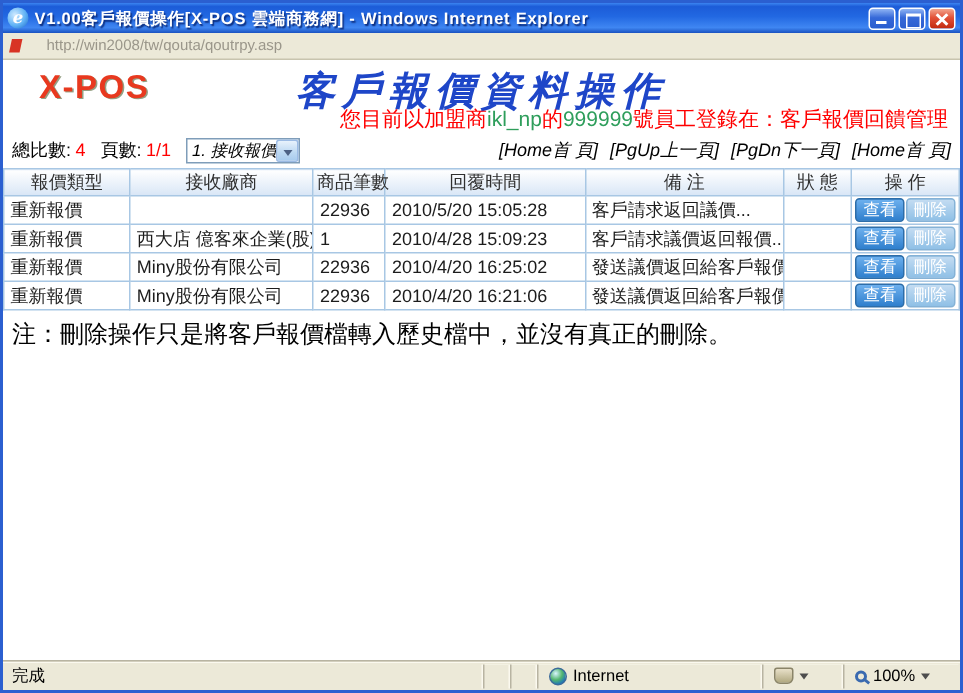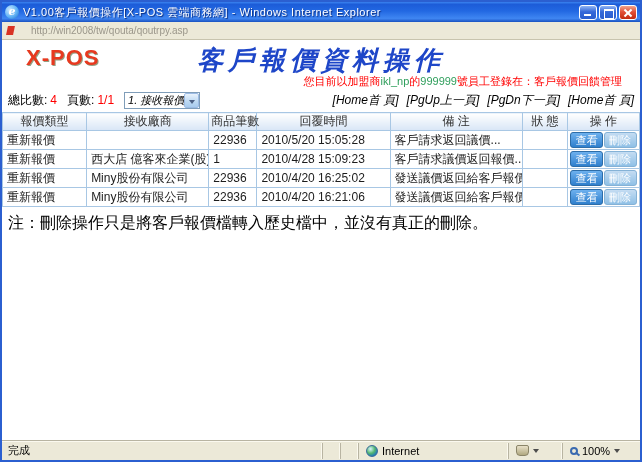--- a/index.html
+++ b/index.html
@@ -5,21 +5,21 @@
   * { margin:0; padding:0; box-sizing:border-box; }
   html,body { width:642px; height:462px; font-family:"Liberation Sans","DejaVu Sans",sans-serif; }
   .window { width:642px; height:462px; border:2px solid #2b5fd0; background:#fff; display:flex; flex-direction:column; overflow:hidden; }
 
   
   .titlebar { height:20px; flex:0 0 20px; display:flex; align-items:center; padding:0 3px;
     background:linear-gradient(180deg,#3b84f0 0%,#1c5cd8 12%,#2268e2 45%,#3f86f2 82%,#1a52c0 100%); }
   .ie-icon { width:14px; height:14px; margin-right:4px; border-radius:50%;
     background:radial-gradient(circle at 35% 35%,#cfeaff,#5fb2f5 55%,#1a63c8); color:#fff;
     font:bold italic 11px/13px "DejaVu Serif",serif; text-align:center; flex:0 0 14px; }
-  .title-text { color:#fff; font-size:11px; font-weight:normal; letter-spacing:0.5px;
+  .title-text { color:#fff; font-size:11px; font-weight:bold; letter-spacing:0.5px;
     text-shadow:1px 1px 1px #0a2a7a; white-space:nowrap; overflow:hidden; flex:1; }
   .win-controls { display:flex; gap:2px; }
   .wbtn { width:18px; height:15px; border-radius:3px; border:1px solid #fff; position:relative;
     background:linear-gradient(180deg,#8fb4f4,#3568d8 45%,#2a5ecf); }
   .wbtn.close { background:linear-gradient(180deg,#f2a48c,#e25037 45%,#c22a10); }
   .wbtn.min::after { content:""; position:absolute; left:4px; bottom:3px; width:7px; height:2px; background:#fff; }
   .wbtn.max::after { content:""; position:absolute; left:4px; top:3px; width:8px; height:7px;
     border:1px solid #fff; border-top-width:2px; }
   .wbtn.close::before,.wbtn.close::after { content:""; position:absolute; left:3px; top:6px;
     width:10px; height:2px; background:#fff; }
@@ -34,21 +34,21 @@
     background:#d83324; transform:skewX(-12deg); }
   .url-text { font-size:10px; color:#9a968a; white-space:nowrap; overflow:hidden; }
 
   
   .content { flex:1 1 auto; background:#fff; overflow:hidden; }
   .page-header { position:relative; height:50px; }
   .logo { position:absolute; left:24px; top:5px; font-size:22px; font-weight:bold; letter-spacing:1px;
     color:#e8391f; text-shadow:1px 1px 0 #94a084; }
   .page-title { text-align:center; padding-top:3px; font-family:"DejaVu Serif","Liberation Serif",serif;
     font-style:italic; font-weight:bold; font-size:26px; color:#1e46c8; letter-spacing:5px; }
-  .login-line { position:absolute; right:18px; bottom:1px; font-size:11px; color:#f00; white-space:nowrap; }
+  .login-line { position:absolute; right:8px; bottom:1px; font-size:14px; color:#f00; white-space:nowrap; }
   .login-line .uid { color:#2e9e5b; }
 
   
   .toolbar { display:flex; align-items:center; height:20px; padding:0 6px; font-size:12px; color:#000; }
   .red-val { color:#f00; margin:0 10px 0 3px; }
   .filter-select { width:76px; height:17px; border:1px solid #7f9db9; background:#fff;
     display:flex; align-items:center; font-size:11px; cursor:default;font-style:italic; }
   .filter-select .sel-text { flex:1; padding-left:3px; white-space:nowrap; overflow:hidden; }
   .sel-arrow { width:15px; height:15px; flex:0 0 15px; border:1px solid #9cbbe4; border-radius:2px;
     background:linear-gradient(180deg,#e8f2fc,#bcd8f2 60%,#a8cbee); position:relative; }

